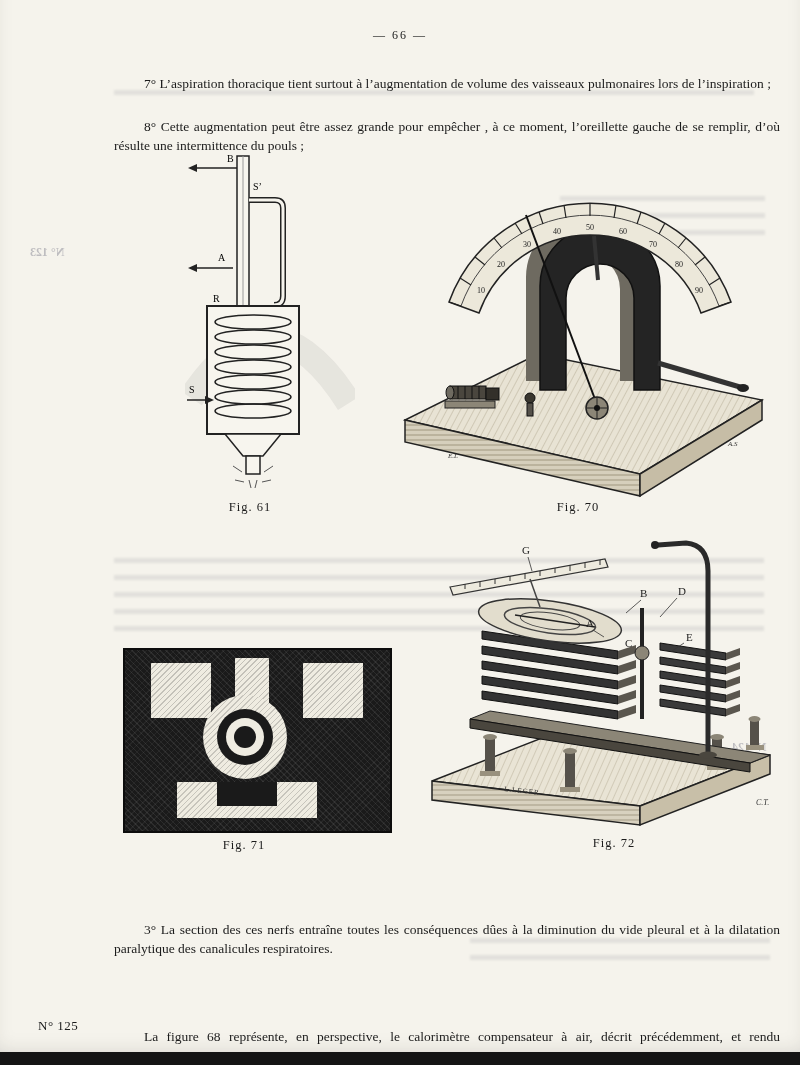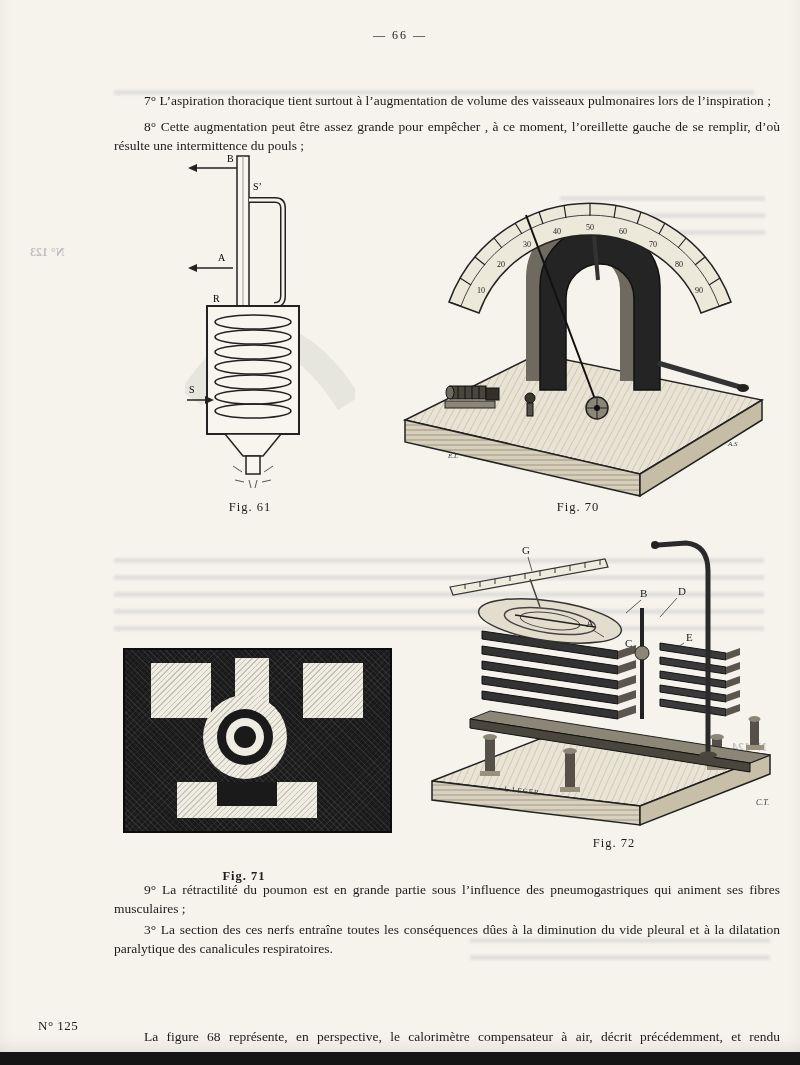--- a/index.html
+++ b/index.html
@@ -6,30 +6,30 @@
   .page{
     position:relative;width:800px;height:1065px;margin:0 auto;
     background:#f5f3ec;overflow:hidden;color:#1b1b1b;
     font-family:"Liberation Serif", serif;
     box-shadow:inset 0 -20px 24px -14px rgba(40,35,30,.25);
   }
   .pageno{position:absolute;top:28px;left:0;width:800px;text-align:center;
     font-size:12px;letter-spacing:2px;}
   .para{position:absolute;left:114px;width:666px;text-align:justify;
     text-indent:30px;font-size:13.5px;line-height:19px;}
-  .p7{top:77px}.p8{top:103px}.p9{top:866px}.p10{top:906px}
+  .p7{top:60px}.p8{top:103px}.p9{top:866px}.p10{top:906px}
   .heading{position:absolute;left:114px;top:975px;width:666px;text-align:center;
     font-weight:bold;font-size:13.5px;word-spacing:6px;letter-spacing:.3px;}
   .margin-no{position:absolute;left:38px;top:1018px;font-weight:normal;
     font-size:13px;letter-spacing:.5px;}
   .closing{top:1013px;}
   .fig-caption{position:absolute;transform:translateX(-50%);font-size:12.5px;
     letter-spacing:1px;}
   .cap69{left:250px;top:500px;} .cap70{left:578px;top:500px;}
-  .cap71{left:244px;top:869px;font-weight:bold;} .cap72{left:614px;top:836px;}
+  .cap71{left:244px;top:838px;} .cap72{left:614px;top:836px;}
   .figwrap{position:absolute;}
   .f69{left:185px;top:148px;width:170px;height:360px;}
   .f70{left:390px;top:158px;width:380px;height:340px;}
   .f72{left:420px;top:523px;width:360px;height:310px;}
   
   .plate71{position:absolute;left:123px;top:648px;width:269px;height:185px;
     background:#1a1a1a;border:2px solid #0c0c0c;box-sizing:border-box;
     background-image:
       repeating-linear-gradient(45deg, rgba(255,255,255,.08) 0 1px, rgba(0,0,0,0) 1px 4px),
       repeating-linear-gradient(135deg, rgba(255,255,255,.05) 0 1px, rgba(0,0,0,0) 1px 5px);}
@@ -347,20 +347,19 @@
           <line x1="173" y1="107" x2="184" y2="114"></line>
         <line x1="264" y1="120" x2="252" y2="128"></line>
       </g>
 
       <text x="84" y="268" font-size="7" letter-spacing="1" fill="#333" transform="rotate(6 84 268)">L.LEGER</text>
       <text x="336" y="282" font-size="8" font-style="italic" fill="#333">C.T.</text>
     </svg>
   </div>
   <div class="fig-caption cap72">Fig. 72</div>
 
-  <p class="para p9">9° La rétractilité du poumon est en grande partie sous l’influence des pneumogastriques qui animent ses fibres musculaires ;</p>
   <p class="para p10">3° La section des ces nerfs entraîne toutes les conséquences dûes à la diminution du vide pleural et à la dilatation paralytique des canalicules respiratoires.</p>
 
   <div class="margin-no">N° 125</div>
   <p class="para closing">La figure 68 représente, en perspective, le calorimètre compensateur à air, décrit précédemment, et rendu enregistreur.</p>
 
   <div class="bottom-bar"></div>
 </div>
 
 </body></html>

